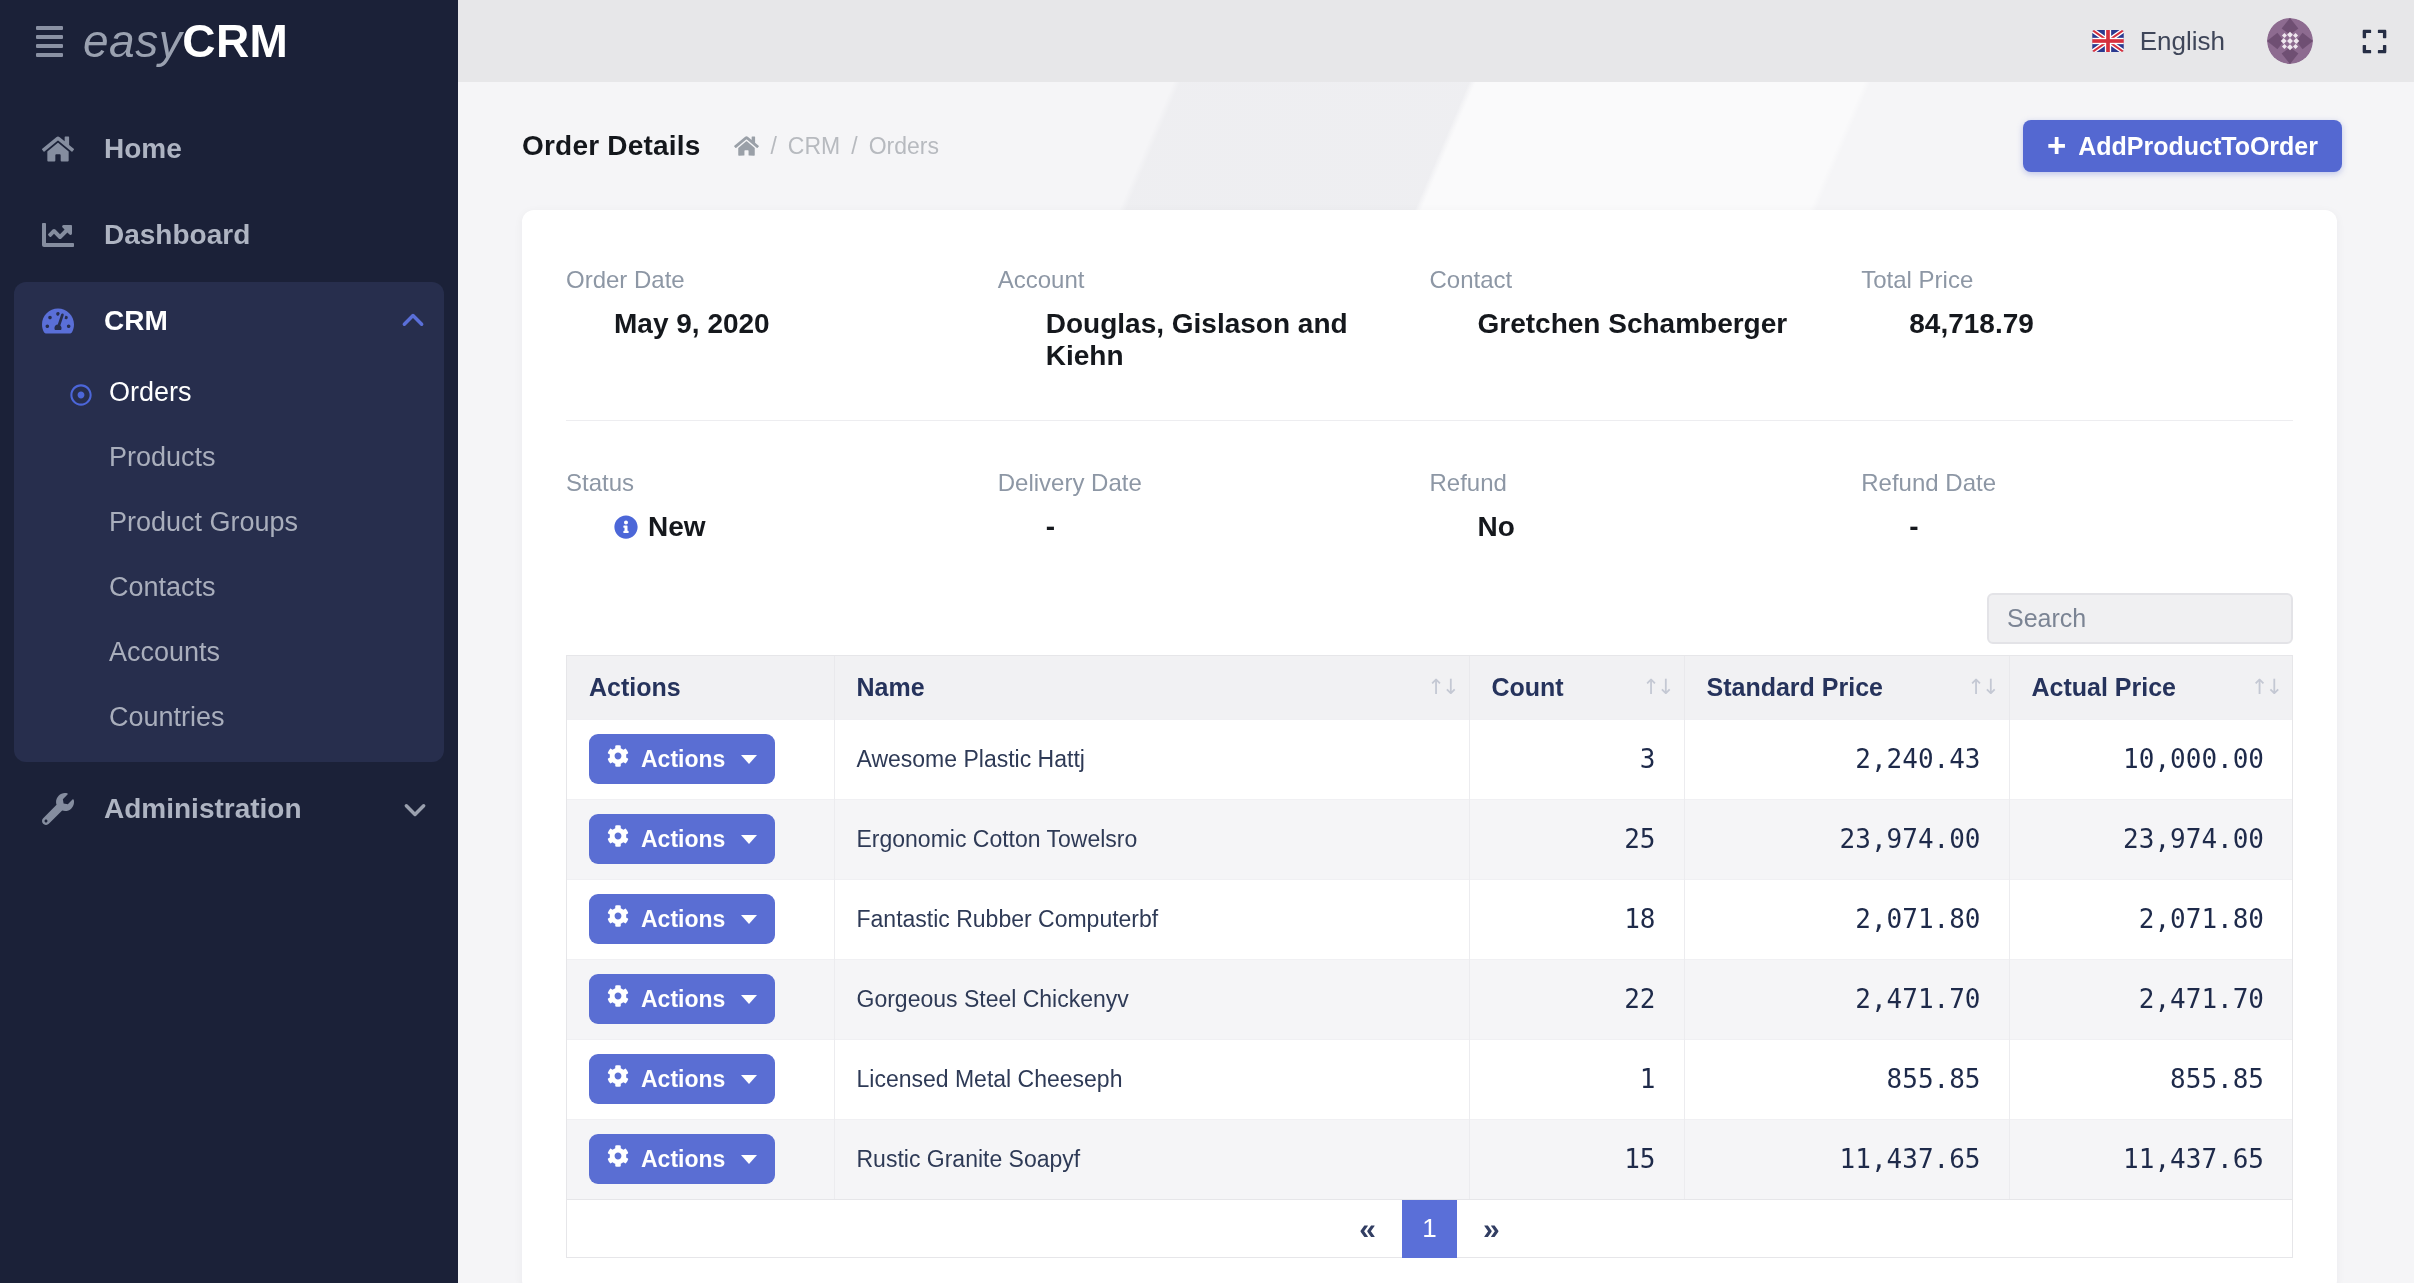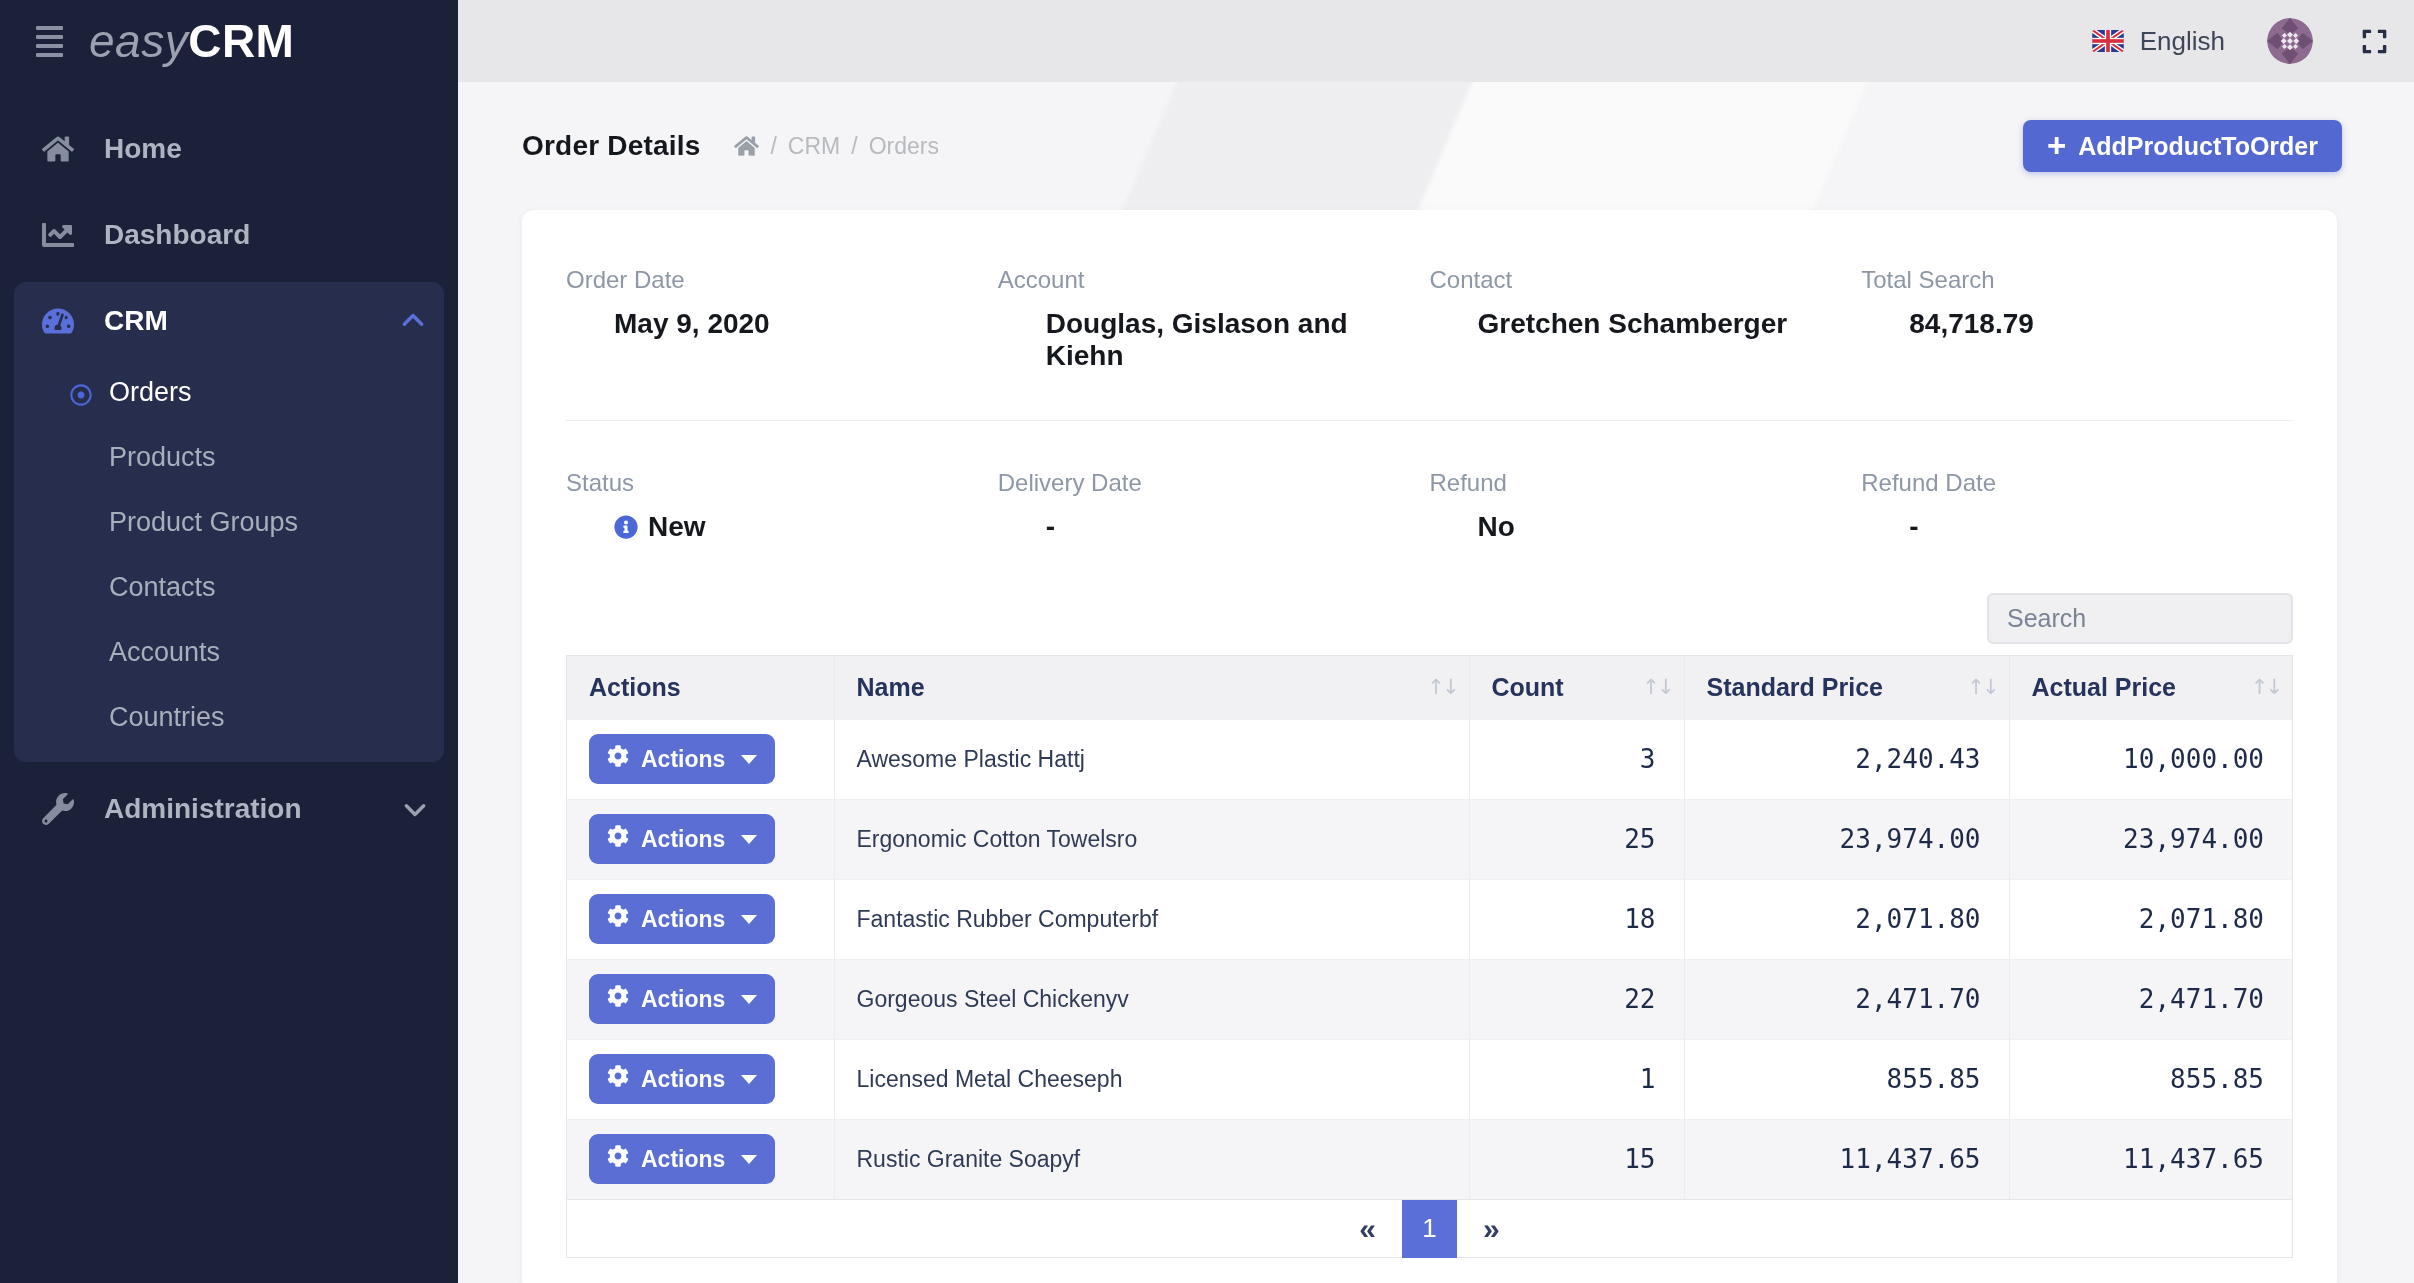--- a/index.html
+++ b/index.html
@@ -8,21 +8,21 @@
     width:2414px; height:1283px; position:relative; overflow:hidden;
     font-family:"Liberation Sans", sans-serif;
     background:#f5f5f7;
   }
 
   
   .sidebar { position:absolute; left:0; top:0; width:458px; height:1283px; background:#1b2138; z-index:3; }
   .logo-row { height:82px; display:flex; align-items:center; padding-left:36px; }
   .hamburger { width:27px; display:flex; flex-direction:column; gap:5px; cursor:pointer; }
   .hamburger i { display:block; height:4px; background:#8a91a3; border-radius:1px; }
-  .logo { margin-left:26px; font-size:46px; display:flex; align-items:baseline; letter-spacing:.5px; }
+  .logo { margin-left:20px; font-size:46px; display:flex; align-items:baseline; letter-spacing:.5px; }
   .logo-easy { color:#9aa1b0; font-style:italic; font-weight:400; }
   .logo-crm  { color:#ffffff; font-weight:700; }
 
   .nav { padding-top:24px; }
   .nav-item { height:86px; display:flex; align-items:center; padding:0 30px 0 40px; color:#aeb4c2; font-size:28px; cursor:pointer; }
   .nav-icon { width:36px; height:36px; margin-right:28px; color:#858d9f; flex:none; display:flex; align-items:center; justify-content:center; }
   .nav-icon svg { width:32px; height:32px; fill:currentColor; }
   .nav-label { flex:1;font-weight:bold; }
   .chevron { width:26px; height:26px; color:#9aa0ae; flex:none; }
   .chevron svg { width:26px; height:26px; }
@@ -282,21 +282,21 @@
               <span>Douglas, Gislason and Kiehn</span>
             </div>
           </div>
           <div class="field">
             <div class="field-label">Contact</div>
             <div class="field-value">
               <span>Gretchen Schamberger</span>
             </div>
           </div>
           <div class="field">
-            <div class="field-label">Total Search</div>
+            <div class="field-label">Total Price</div>
             <div class="field-value">
               <span>84,718.79</span>
             </div>
           </div>
         </div>
       <div class="fields fields-row2">
           <div class="field">
             <div class="field-label">Status</div>
             <div class="field-value">
               <span class="info-icon">

